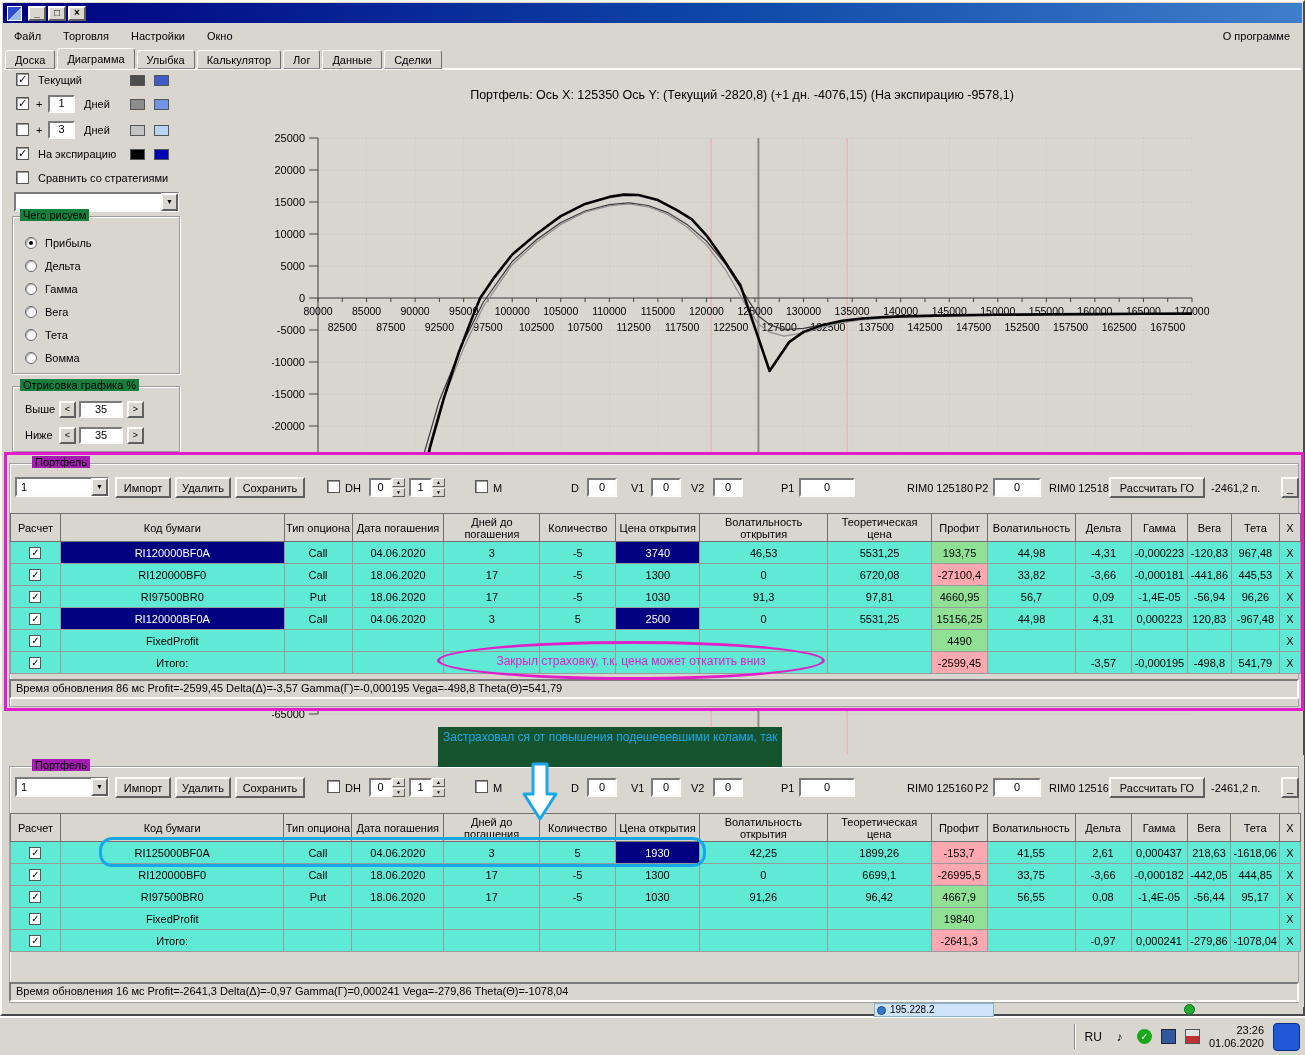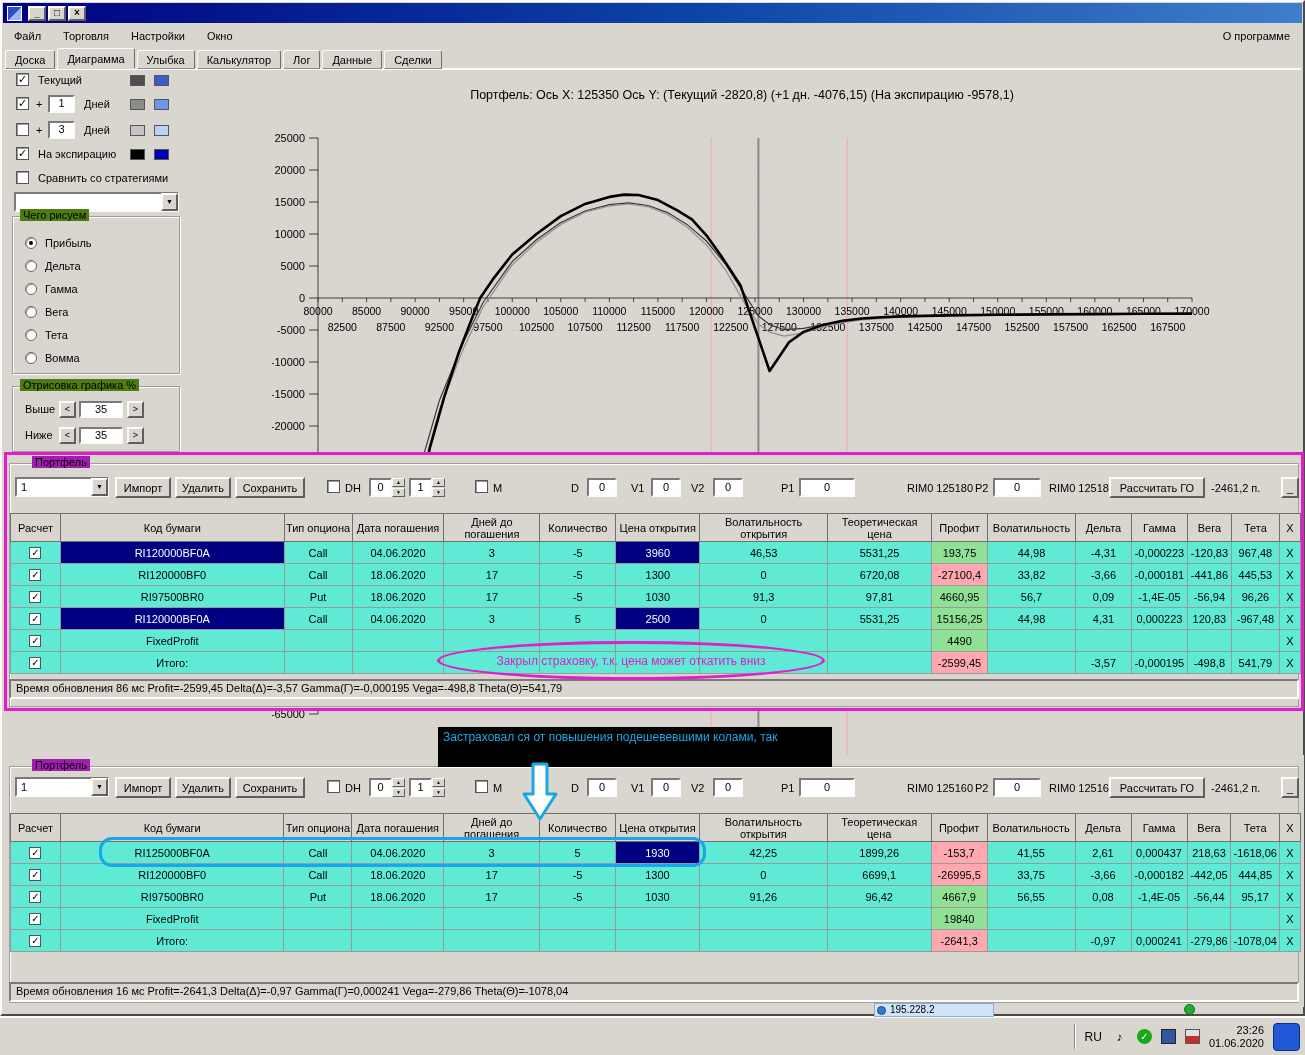--- a/index.html
+++ b/index.html
@@ -21,21 +21,21 @@
 #legend{position:absolute;left:6px;top:68px;width:176px;height:384px;z-index:5;background:#d9d6d0}
 .lrow{position:absolute;left:0;right:0;height:20px}
 .cbx{position:absolute;top:1px;width:13px;height:13px;background:#fff;border:1px solid #555;box-shadow:inset 1px 1px 0 #9a9a9a;font-size:11px;line-height:11px;text-align:center;font-weight:bold}
 .llbl{position:absolute;top:2px;white-space:nowrap}
 .sw{position:absolute;top:3px;width:15px;height:11px;border:1px solid #555}
 .dayfield{position:absolute;top:-1px;width:27px;height:18px;background:#fff;border:2px solid;border-color:#7a7a7a #fcfbf8 #fcfbf8 #7a7a7a;text-align:center;line-height:13px}
 .combo{position:absolute;height:20px;background:#fff;border:2px solid;border-color:#7a7a7a #fcfbf8 #fcfbf8 #7a7a7a}
 .combo .cval{position:absolute;left:4px;top:2px}
 .combo .carr{position:absolute;right:-1px;top:-1px;width:17px;height:18px;background:#d9d6d0;border:2px solid;border-color:#fcfbf8 #5f5f5f #5f5f5f #fcfbf8;font-size:7px;text-align:center;line-height:13px;color:#000}
 .gbox{position:absolute;border:1px solid #9c9c9c;box-shadow:inset 1px 1px 0 #fff,1px 1px 0 #fff}
-.gblabel{position:absolute;top:-8px;left:7px;background:#4d7c0f;padding:0 3px;white-space:nowrap}
+.gblabel{position:absolute;top:-8px;left:7px;background:#15803d;padding:0 3px;white-space:nowrap}
 .radio{position:absolute;width:12px;height:12px;border-radius:50%;background:#fff;border:1px solid #666;box-shadow:inset 1px 1px 1px #aaa}
 .radio.on::after{content:"";position:absolute;left:3px;top:3px;width:4px;height:4px;border-radius:50%;background:#000}
 .rlabel{position:absolute;white-space:nowrap}
 .sbtn{position:absolute;top:0;width:17px;height:17px;background:#d9d6d0;border:2px solid;border-color:#fcfbf8 #5f5f5f #5f5f5f #fcfbf8;font-size:9px;line-height:12px;text-align:center}
 .sfield{position:absolute;top:0;width:44px;height:17px;background:#fff;border:2px solid;border-color:#7a7a7a #fcfbf8 #fcfbf8 #7a7a7a;text-align:center;line-height:13px}
 
 #chart-title{position:absolute;left:330px;top:86px;width:820px;text-align:center;font-size:12.5px;z-index:5;white-space:nowrap}
 #chart-svg{position:absolute;left:270px;top:125px;z-index:1}
 
 .panel{position:absolute;left:2px;width:1300px;background:#d9d6d0;border:3px solid transparent;z-index:10}
@@ -58,21 +58,21 @@
 #panel2 .grid{top:55px}
 .grid th{background:#d9d6d0;border:1px solid #6f6f6f;font-weight:normal;height:28px;line-height:12px;padding:0 1px;overflow:hidden}
 .grid td{border:1px solid #9a9a9a;height:22px;text-align:center;padding:0 2px;white-space:nowrap;overflow:hidden}
 td.selcell{background:#000080;color:#fff}
 td.pgreen{background:#90e096}
 td.pred{background:#ffa8b0}
 .tcb{display:inline-block;width:12px;height:12px;background:#fff;border:1px solid #555;font-size:10px;line-height:10px;font-weight:bold;vertical-align:middle}
 .pstatus{position:absolute;left:2px;right:2px;top:224px;height:20px;background:#d9d6d0;border:2px solid;border-color:#7a7a7a #fcfbf8 #fcfbf8 #7a7a7a;line-height:15px;padding-left:5px;white-space:nowrap;overflow:hidden;z-index:2}
 
 #ellipse-note{position:absolute;left:435px;top:639px;width:388px;height:39px;border:3px solid #e11ec8;border-radius:50%;z-index:40;display:flex;align-items:center;justify-content:center;font-size:12px;white-space:nowrap}
-#blue-note{position:absolute;left:436px;top:725px;width:394px;height:40px;background:#000000;z-index:40;font-size:12px;line-height:18px;padding:1px 5px;white-space:nowrap}
+#blue-note{position:absolute;left:436px;top:725px;width:344px;height:40px;background:#14532d;z-index:40;font-size:12px;line-height:18px;padding:1px 5px;white-space:nowrap}
 #blue-arrow{position:absolute;left:518px;top:760px;z-index:41}
 #cyan-box{position:absolute;left:97px;top:835px;width:607px;height:30px;border:3px solid #1aa7e8;border-radius:13px;z-index:40}
 
 #ip-frag{position:absolute;left:872px;top:1001px;width:120px;height:14px;background:#cfe4f8;border:1px solid #8ab0d0;font-size:10px;line-height:12px;overflow:hidden;z-index:61;padding-left:15px}
 #globe-icon{position:absolute;left:2px;top:2px;width:9px;height:9px;border-radius:50%;background:#3a78c8;border:1px solid #1c4c90}
 #net-dot{position:absolute;left:1182px;top:1002px;width:11px;height:11px;border-radius:50%;background:#22aa33;border:1px solid #0d6e1c;z-index:61}
 #taskbar{position:absolute;left:0;top:1016px;width:1305px;height:39px;background:#d9d6d0;border-top:2px solid #fcfbf8;z-index:50}
 #tray{position:absolute;right:5px;top:3px;height:31px;display:flex;align-items:center;gap:9px}
 .sep{width:2px;height:25px;border-left:1px solid #8a8a8a;border-right:1px solid #fff}
 #lang{font-size:12px}
@@ -429,21 +429,21 @@
           </tr>
         </thead>
         <tbody>
           <tr>
             <td><span class="tcb">✓</span></td>
             <td class="selcell">RI120000BF0A</td>
             <td>Call</td>
             <td>04.06.2020</td>
             <td>3</td>
             <td>-5</td>
-            <td class="selcell">3960</td>
+            <td class="selcell">3740</td>
             <td>46,53</td>
             <td>5531,25</td>
             <td class="pgreen">193,75</td>
             <td>44,98</td>
             <td>-4,31</td>
             <td>-0,000223</td>
             <td>-120,83</td>
             <td>967,48</td>
             <td>X</td>
           </tr>

